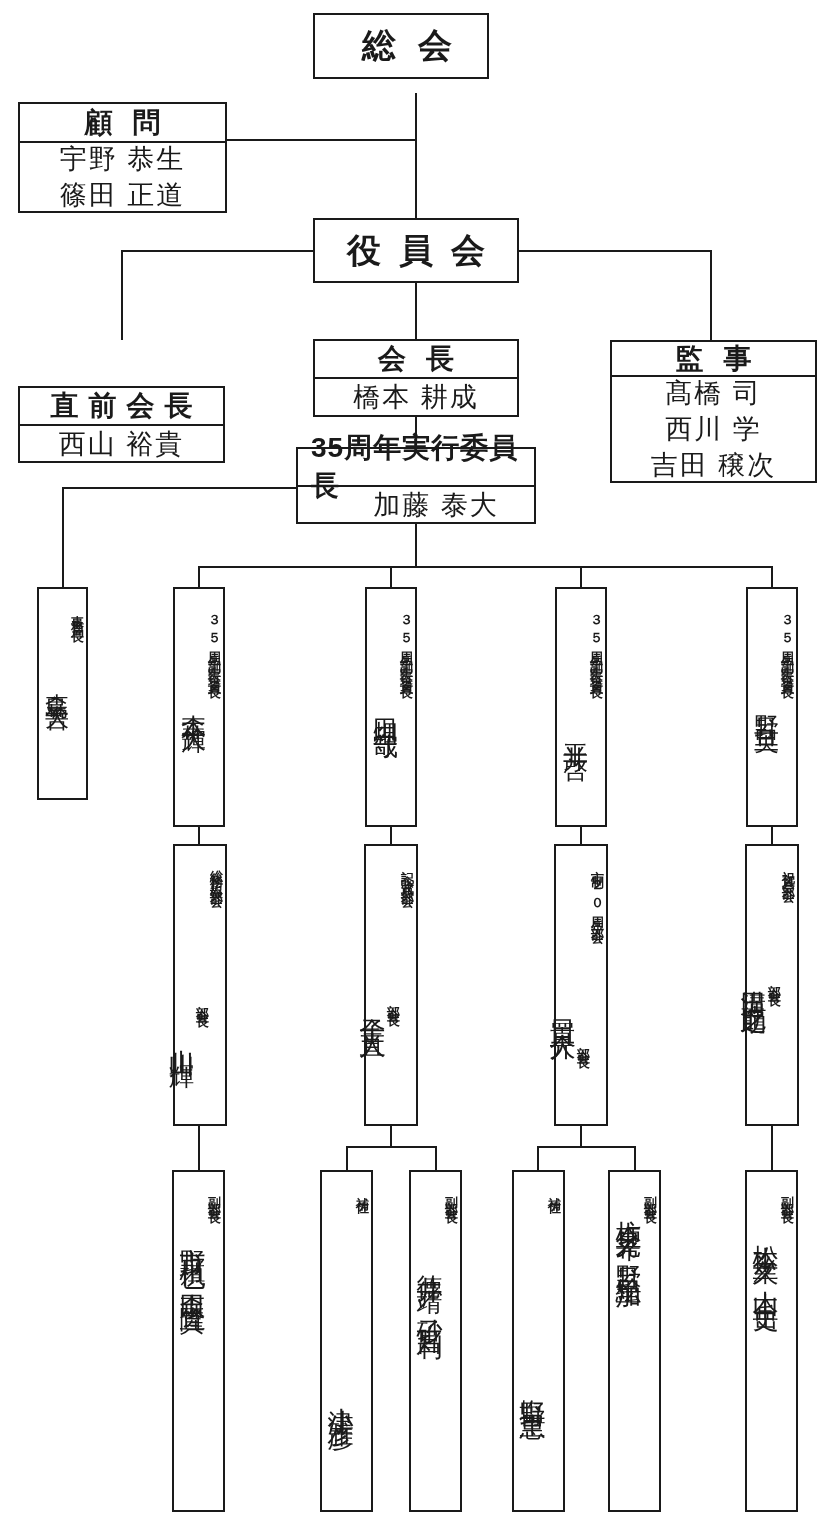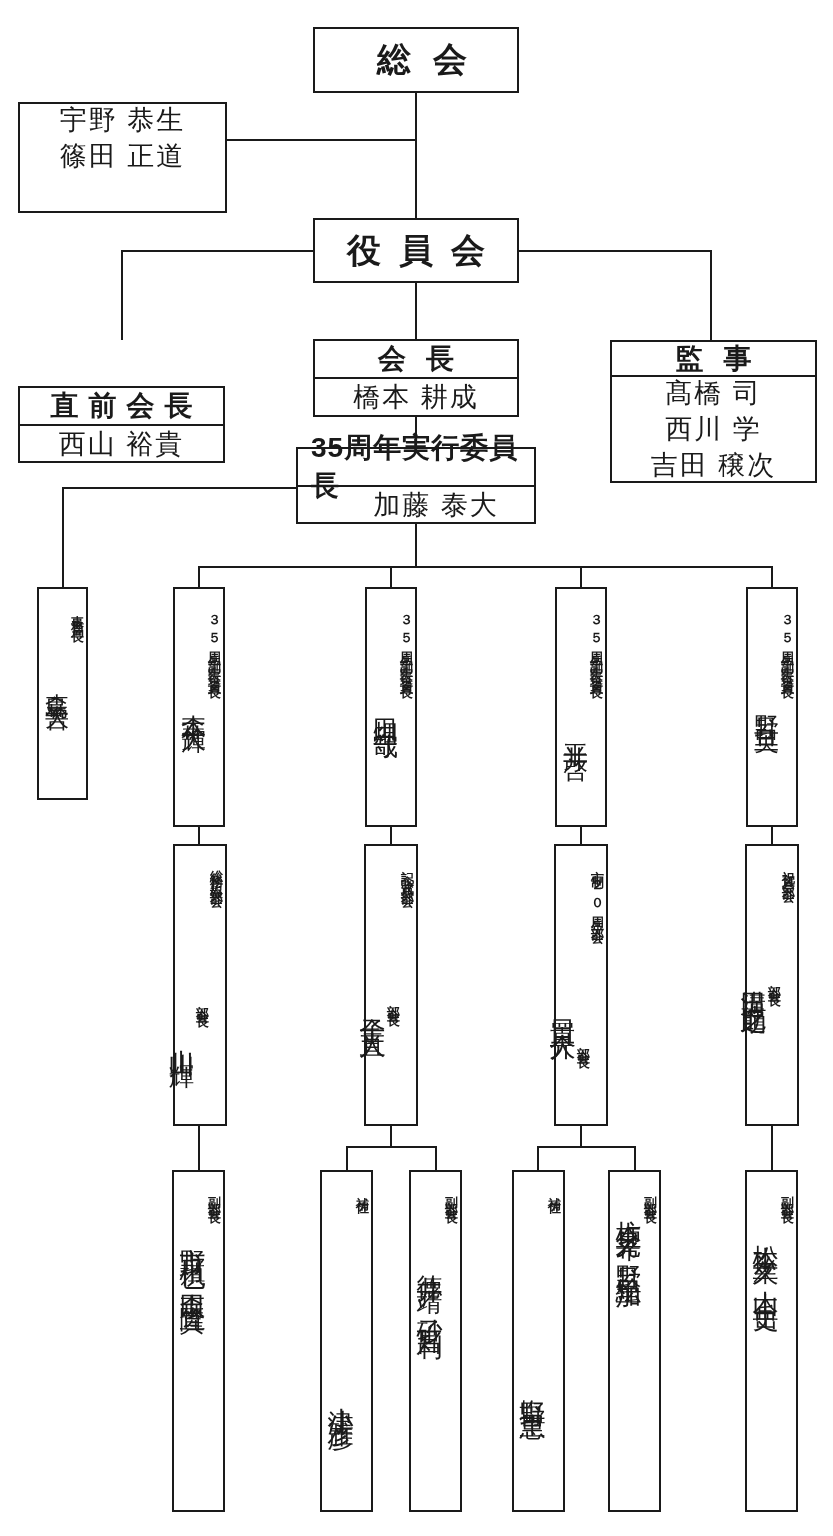--- a/index.html
+++ b/index.html
@@ -76,25 +76,26 @@
   <div class="line" style="left:390px;top:1126px;width:2px;height:22px;"></div>
   <div class="line" style="left:346px;top:1146px;width:91px;height:2px;"></div>
   <div class="line" style="left:346px;top:1146px;width:2px;height:24px;"></div>
   <div class="line" style="left:435px;top:1146px;width:2px;height:24px;"></div>
   <div class="line" style="left:580px;top:1126px;width:2px;height:22px;"></div>
   <div class="line" style="left:537px;top:1146px;width:99px;height:2px;"></div>
   <div class="line" style="left:537px;top:1146px;width:2px;height:24px;"></div>
   <div class="line" style="left:634px;top:1146px;width:2px;height:24px;"></div>
   <div class="line" style="left:771px;top:1126px;width:2px;height:44px;"></div>
 
-  <div class="hbox" style="left:313px;top:27px;width:206px;height:66px;padding-left:12px;">
+  <div class="hbox" style="left:313px;top:13px;width:176px;height:66px;padding-left:12px;">
     <div class="big-label">総会</div>
   </div>
 
   <div class="hbox" style="left:18px;top:102px;width:209px;height:111px;">
+    <div class="hbox-header ls20" style="height:39px;">顧問</div>
     <div class="hbox-body" style="height:68px;">
       <div class="member">宇野 恭生</div>
       <div class="member">篠田 正道</div>
     </div>
   </div>
 
   <div class="hbox" style="left:313px;top:218px;width:206px;height:65px;">
     <div class="big-label" style="letter-spacing:18px;text-indent:18px;">役員会</div>
   </div>
 

